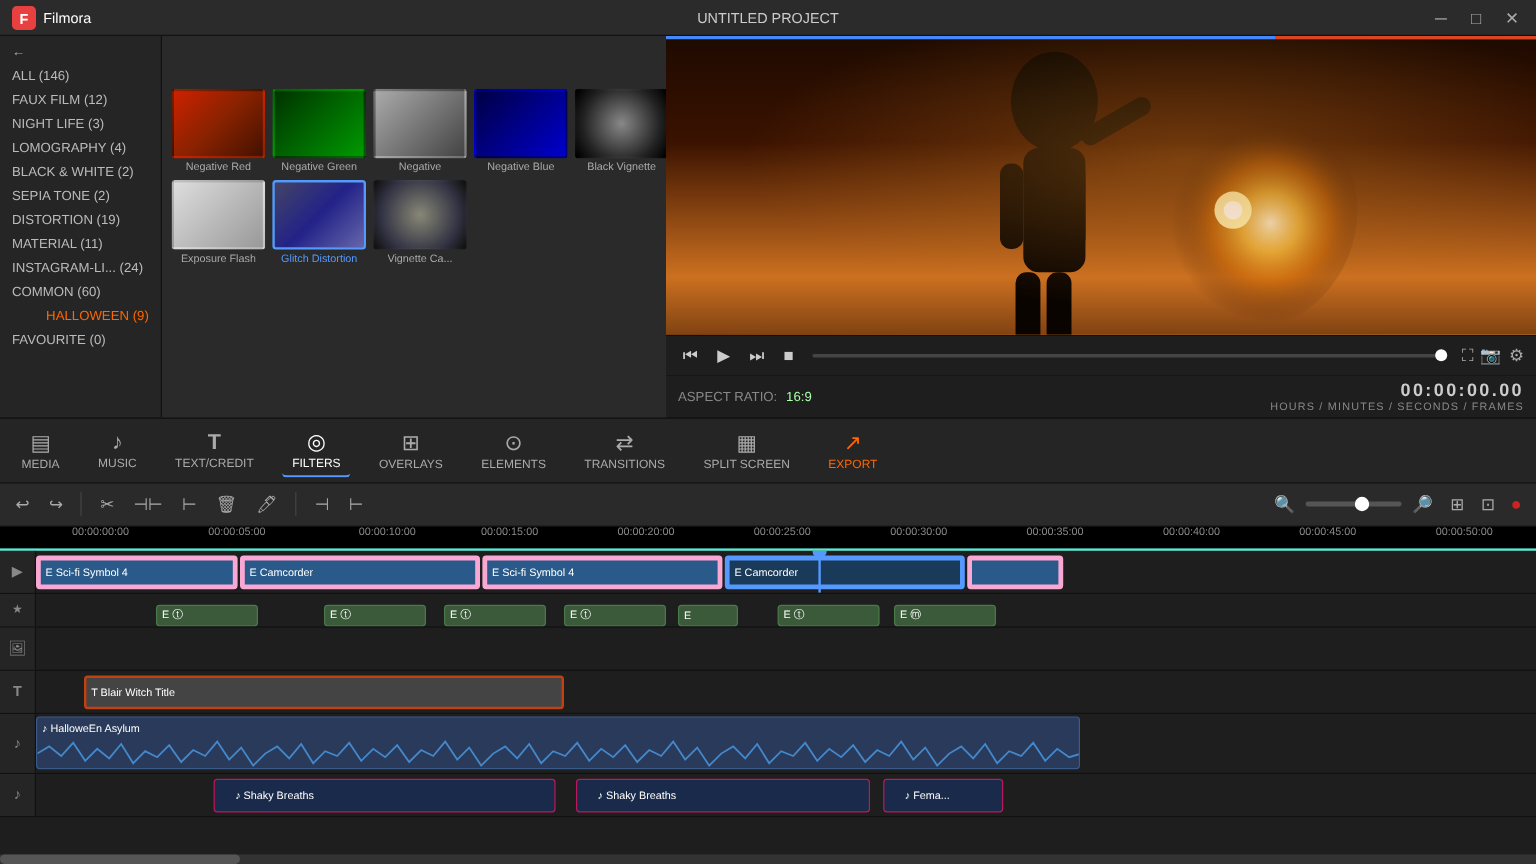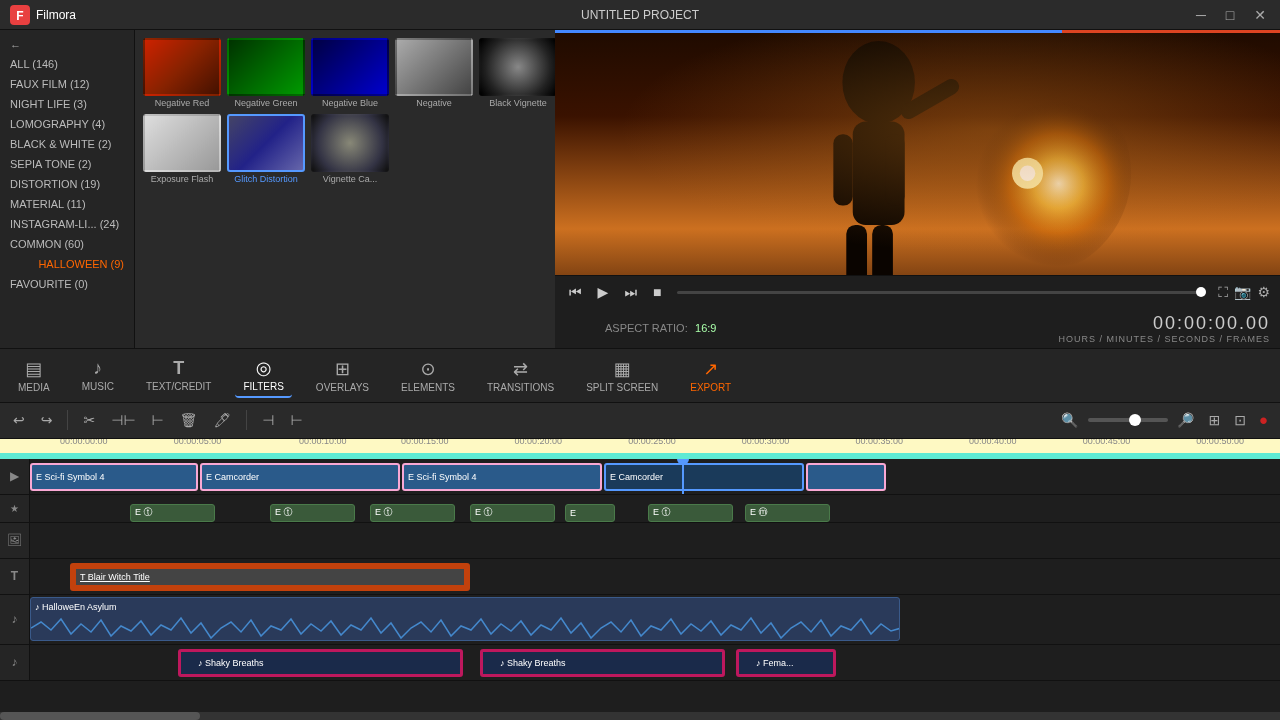--- a/index.html
+++ b/index.html
@@ -52,20 +52,21 @@
       width: 420px;
       background: #2a2a2a;
       padding: 8px;
       overflow-y: auto;
       flex-shrink: 0;
     }
     .filter-grid {
       display: grid;
       grid-template-columns: repeat(5, 1fr);
       gap: 6px;
+      margin-top: 36px;
     }
     .filter-item {
       display: flex;
       flex-direction: column;
       align-items: center;
       cursor: pointer;
     }
     .filter-thumb {
       width: 78px;
       height: 58px;
@@ -158,21 +159,21 @@
       height: 3px;
     }
     #preview-info {
       display: flex;
       justify-content: space-between;
       align-items: center;
       padding: 4px 10px;
       background: #1e1e1e;
       flex-shrink: 0;
     }
-    #timecode { color: #ccc; font-size: 18px; font-weight: normal; letter-spacing: 2px; }
+    #timecode { color: #ccc; font-size: 15px; font-weight: bold; letter-spacing: 2px; }
     #timecode-label { font-size: 9px; color: #888; text-align: right; letter-spacing: 1px; }
 
     
     #toolbar {
       background: #252525;
       border-top: 1px solid #111;
       border-bottom: 1px solid #111;
       display: flex;
       align-items: center;
       padding: 4px 10px;
@@ -265,25 +266,25 @@
       top: 4px;
       border-radius: 3px;
       display: flex;
       align-items: center;
       padding: 0 4px;
       font-size: 9px;
       color: #fff;
       overflow: hidden;
       cursor: pointer;
     }
-    .clip-video { background: #2a5a8a; border: 2px solid #f9a8d4; }
+    .clip-video { background: #2a5a8a; border: 4px solid #f9a8d4; }
     .clip-effect { background: #3a5a3a; border: 1px solid #4a7a4a; height: 18px !important; top: 9px !important; }
     .clip-audio { background: #2a3a5a; border: 1px solid #3a5a8a; height: 28px; }
-    .clip-audio2 { background: #1a2a4a; border: 3px solid #be185d; height: 28px; padding-left: 17px; }
-    .clip-title { background: #444; border: 6px solid #c2410c; text-decoration: underline; }
+    .clip-audio2 { background: #1a2a4a; border: 1px solid #be185d; height: 28px; padding-left: 17px; }
+    .clip-title { background: #444; border: 2px solid #c2410c; }
     .clip-selected { border-color: #5599ff !important; background: #1a3a5a !important; }
     
     #playhead {
       position: absolute;
       top: 0; bottom: 0;
       width: 2px;
       background: #5599ff;
       pointer-events: none;
       z-index: 10;
     }
@@ -400,26 +401,26 @@
 
       <div class="filter-item">
         <div class="filter-thumb neg-red"></div>
         <div class="filter-label">Negative Red</div>
       </div>
       <div class="filter-item">
         <div class="filter-thumb neg-green"></div>
         <div class="filter-label">Negative Green</div>
       </div>
       <div class="filter-item">
+        <div class="filter-thumb neg"></div>
+        <div class="filter-label">Negative</div>
+      </div>
+      <div class="filter-item">
         <div class="filter-thumb neg-blue"></div>
         <div class="filter-label">Negative Blue</div>
-      </div>
-      <div class="filter-item">
-        <div class="filter-thumb neg"></div>
-        <div class="filter-label">Negative</div>
       </div>
       <div class="filter-item">
         <div class="filter-thumb black-vignette"></div>
         <div class="filter-label">Black Vignette</div>
       </div>
 
       <div class="filter-item">
         <div class="filter-thumb exposure-flash"></div>
         <div class="filter-label">Exposure Flash</div>
       </div>
@@ -481,21 +482,21 @@
         <div class="preview-dot"></div>
       </div>
       <div id="preview-icons">
         <span class="prev-icon">⛶</span>
         <span class="prev-icon">📷</span>
         <span class="prev-icon">⚙</span>
       </div>
     </div>
     <div id="preview-info">
       <div>
-        <span style="color:#888;font-size:11px;margin-left:40px;">ASPECT RATIO:</span>
+        <span style="color:#888;font-size:11px;">ASPECT RATIO:</span>
         <span style="color:#aaffaa;font-size:11px;margin-left:4px;">16:9</span>
       </div>
       <div style="text-align:right;">
         <div id="timecode">00:00:00.00</div>
         <div id="timecode-label">HOURS / MINUTES / SECONDS / FRAMES</div>
       </div>
     </div>
   </div>
 </div>
 
@@ -556,21 +557,21 @@
     <div id="zoom-controls">
       <button class="tl-btn">🔍</button>
       <input type="range" id="zoom-slider" min="0" max="100" value="60" style="">
       <button class="tl-btn">🔎</button>
       <button class="tl-btn">⊞</button>
       <button class="tl-btn">⊡</button>
       <button class="tl-btn" style="color:#cc2222;">⏺</button>
     </div>
   </div>
 
-  <div id="timeline-ruler" style="position:relative;background:#fef9c3;height:20px;border-bottom:6px solid #5eead4;display:flex;align-items:center;">
+  <div id="timeline-ruler" style="position:relative;background:#000000;height:20px;border-bottom:2px solid #5eead4;display:flex;align-items:center;">
     <div style="width:30px;flex-shrink:0;"></div>
     <div id="ruler-area">
         <div class="ruler-tick" style="left: 0px;">00:00:00:00</div>
         <div class="ruler-tick" style="left: 113.636px;">00:00:05:00</div>
         <div class="ruler-tick" style="left: 227px; margin-left: 12px;">00:00:10:00</div>
         <div class="ruler-tick" style="left: 340.909px;">00:00:15:00</div>
         <div class="ruler-tick" style="left: 454.545px;">00:00:20:00</div>
         <div class="ruler-tick" style="left: 568.182px;">00:00:25:00</div>
         <div class="ruler-tick" style="left: 681.818px;">00:00:30:00</div>
         <div class="ruler-tick" style="left: 795.455px;">00:00:35:00</div>

